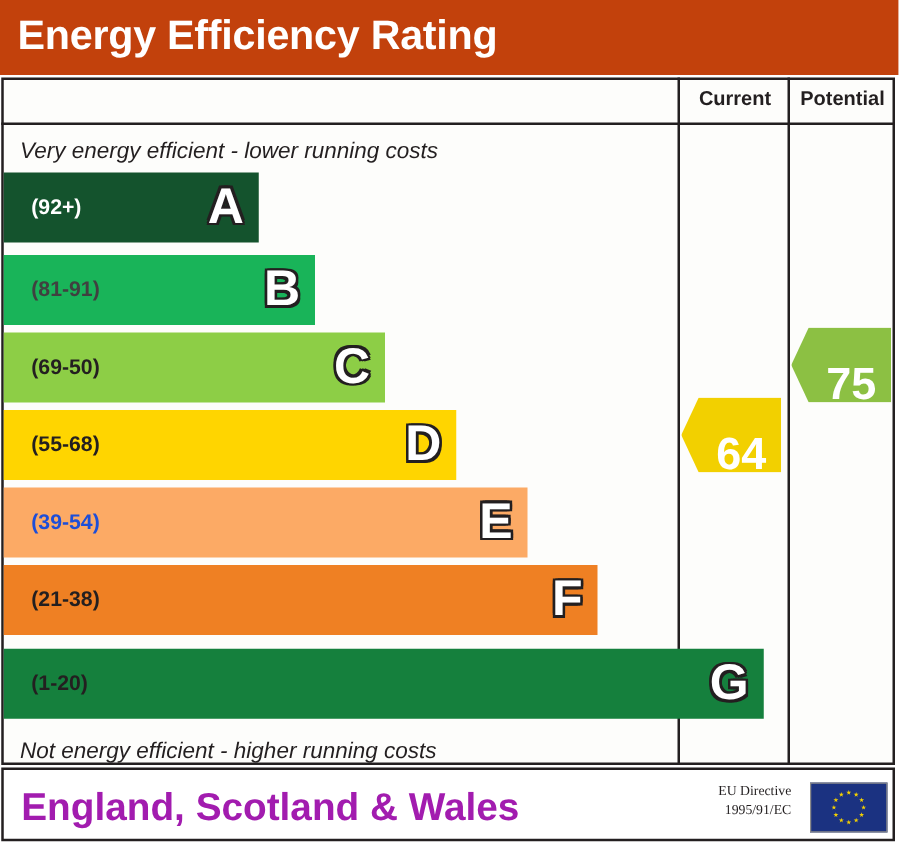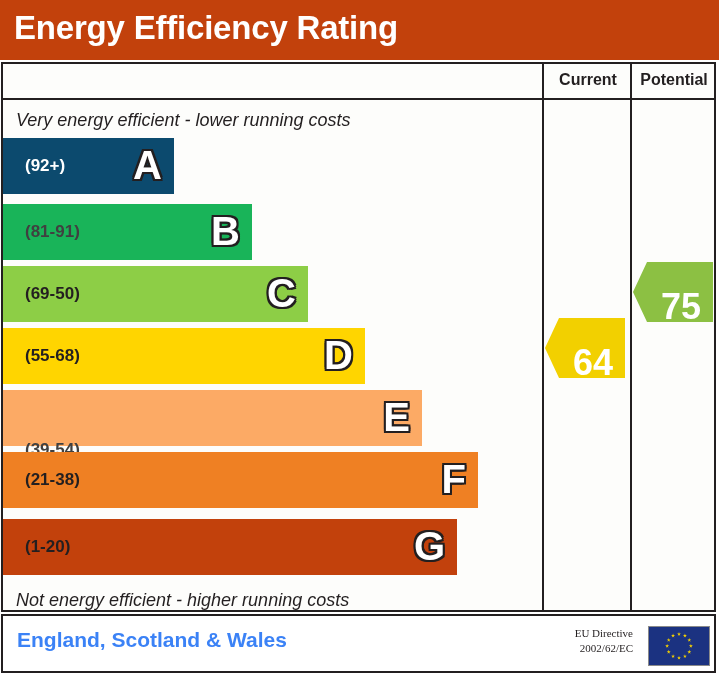--- a/index.html
+++ b/index.html
@@ -161,23 +161,23 @@
     width: 715px;
     height: 59px;
     box-sizing: border-box;
     border: 2px solid #231f20;
     background: #ffffff;
   }
   .footer-region {
     position: absolute;
     left: 14px;
     top: 12px;
-    font-size: 21px;
-    font-weight: bold;
-    color: #3b82f6;
+    font-size: 31px;
+    font-weight: bold;
+    color: #a21caf;
     white-space: nowrap;
   }
   .footer-directive {
     position: absolute;
     left: 520px;
     top: 10px;
     width: 110px;
     text-align: right;
     font-size: 11px;
     color: #231f20;
@@ -213,63 +213,63 @@
     <div class="col-head potential">Potential</div>
   </div>
 
   <div class="vdiv v1"></div>
   <div class="vdiv v2"></div>
 
   <div class="caption bottom">Not energy efficient - higher running costs</div>
   <div class="caption top">Very energy efficient - lower running costs</div>
 
   <div id="bands">
-      <div class="band" style="top: 138px; width: 171px; background: #0c4a6e;">
+      <div class="band" style="top: 138px; width: 204px; background: #14532d;">
         <span class="band-range" style="color: rgb(255, 255, 255);">(92+)</span>
         <span class="band-letter">A</span>
       </div>
       <div class="band" style="top: 204px; width: 249px; background: rgb(25, 180, 89);">
         <span class="band-range" style="color: #404040;">(81-91)</span>
         <span class="band-letter">B</span>
       </div>
       <div class="band" style="top: 266px; width: 305px; background: rgb(141, 206, 70);">
         <span class="band-range" style="color: rgb(35, 31, 32);">(69-50)</span>
         <span class="band-letter">C</span>
       </div>
       <div class="band" style="top: 328px; width: 362px; background: rgb(255, 213, 0);">
         <span class="band-range" style="color: rgb(35, 31, 32);">(55-68)</span>
         <span class="band-letter">D</span>
       </div>
       <div class="band" style="top: 390px; width: 419px; background: rgb(252, 170, 101);">
-        <span class="band-range" style="color: #404040; margin-top: 32px;">(39-54)</span>
+        <span class="band-range" style="color: #1d4ed8;">(39-54)</span>
         <span class="band-letter">E</span>
       </div>
       <div class="band" style="top: 452px; width: 475px; background: rgb(239, 128, 35);">
         <span class="band-range" style="color: rgb(35, 31, 32);">(21-38)</span>
         <span class="band-letter">F</span>
       </div>
-      <div class="band" style="top: 519px; width: 454px; background: #c2410c;">
+      <div class="band" style="top: 519px; width: 608px; background: #15803d;">
         <span class="band-range" style="color: rgb(35, 31, 32);">(1-20)</span>
         <span class="band-letter">G</span>
       </div>
     </div>
 
   <div class="marker current" id="marker-current" style="background: rgb(242, 208, 0);">
     <span class="marker-value">64</span>
   </div>
 
   <div class="marker potential" id="marker-potential" style="background: rgb(140, 192, 67);">
     <span class="marker-value">75</span>
   </div>
 
   <div class="footer">
     <div class="footer-region">England, Scotland &amp; Wales</div>
     <div class="footer-directive">
       <span>EU Directive</span>
-      <span>2002/62/EC</span>
+      <span>1995/91/EC</span>
     </div>
     <div class="eu-flag">
       <svg viewBox="0 0 60 40">
         <g id="eu-stars" fill="#f4d000">
             <path d="M30.00,5.30L30.49,6.82L32.09,6.82L30.80,7.76L31.29,9.28L30.00,8.34L28.71,9.28L29.20,7.76L27.91,6.82L29.51,6.82ZM36.25,6.97L36.74,8.49L38.34,8.49L37.05,9.43L37.54,10.95L36.25,10.02L34.96,10.95L35.45,9.43L34.16,8.49L35.76,8.49ZM40.83,11.55L41.32,13.07L42.92,13.07L41.62,14.01L42.12,15.53L40.83,14.59L39.53,15.53L40.03,14.01L38.73,13.07L40.33,13.07ZM42.50,17.80L42.99,19.32L44.59,19.32L43.30,20.26L43.79,21.78L42.50,20.84L41.21,21.78L41.70,20.26L40.41,19.32L42.01,19.32ZM40.83,24.05L41.32,25.57L42.92,25.57L41.62,26.51L42.12,28.03L40.83,27.09L39.53,28.03L40.03,26.51L38.73,25.57L40.33,25.57ZM36.25,28.63L36.74,30.15L38.34,30.15L37.05,31.09L37.54,32.61L36.25,31.67L34.96,32.61L35.45,31.09L34.16,30.15L35.76,30.15ZM30.00,30.30L30.49,31.82L32.09,31.82L30.80,32.76L31.29,34.28L30.00,33.34L28.71,34.28L29.20,32.76L27.91,31.82L29.51,31.82ZM23.75,28.63L24.24,30.15L25.84,30.15L24.55,31.09L25.04,32.61L23.75,31.67L22.46,32.61L22.95,31.09L21.66,30.15L23.26,30.15ZM19.17,24.05L19.67,25.57L21.27,25.57L19.97,26.51L20.47,28.03L19.17,27.09L17.88,28.03L18.38,26.51L17.08,25.57L18.68,25.57ZM17.50,17.80L17.99,19.32L19.59,19.32L18.30,20.26L18.79,21.78L17.50,20.84L16.21,21.78L16.70,20.26L15.41,19.32L17.01,19.32ZM19.17,11.55L19.67,13.07L21.27,13.07L19.97,14.01L20.47,15.53L19.17,14.59L17.88,15.53L18.38,14.01L17.08,13.07L18.68,13.07ZM23.75,6.97L24.24,8.49L25.84,8.49L24.55,9.43L25.04,10.95L23.75,10.02L22.46,10.95L22.95,9.43L21.66,8.49L23.26,8.49Z" fill="#f4d000"></path>
           </g>
       </svg>
     </div>
   </div>
 

